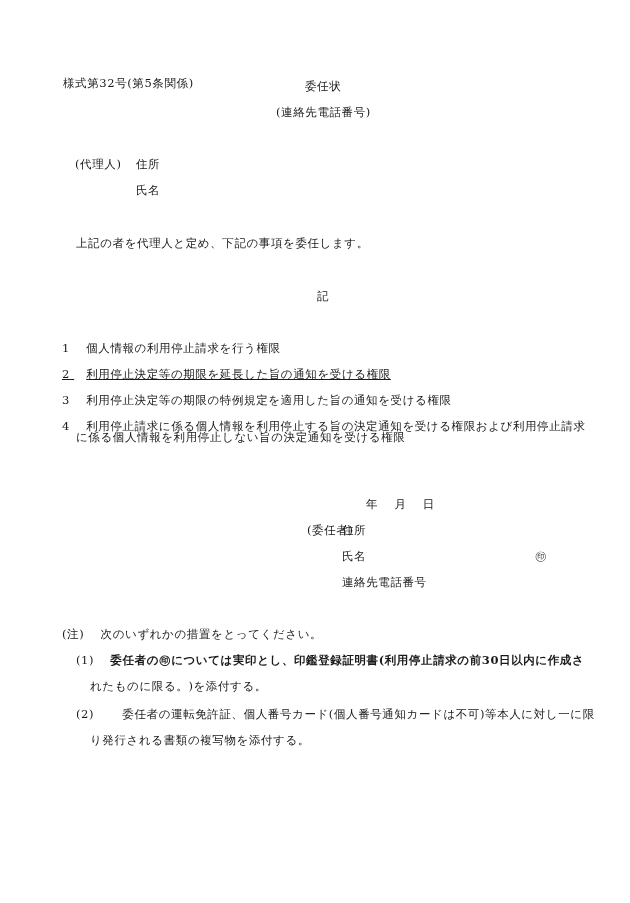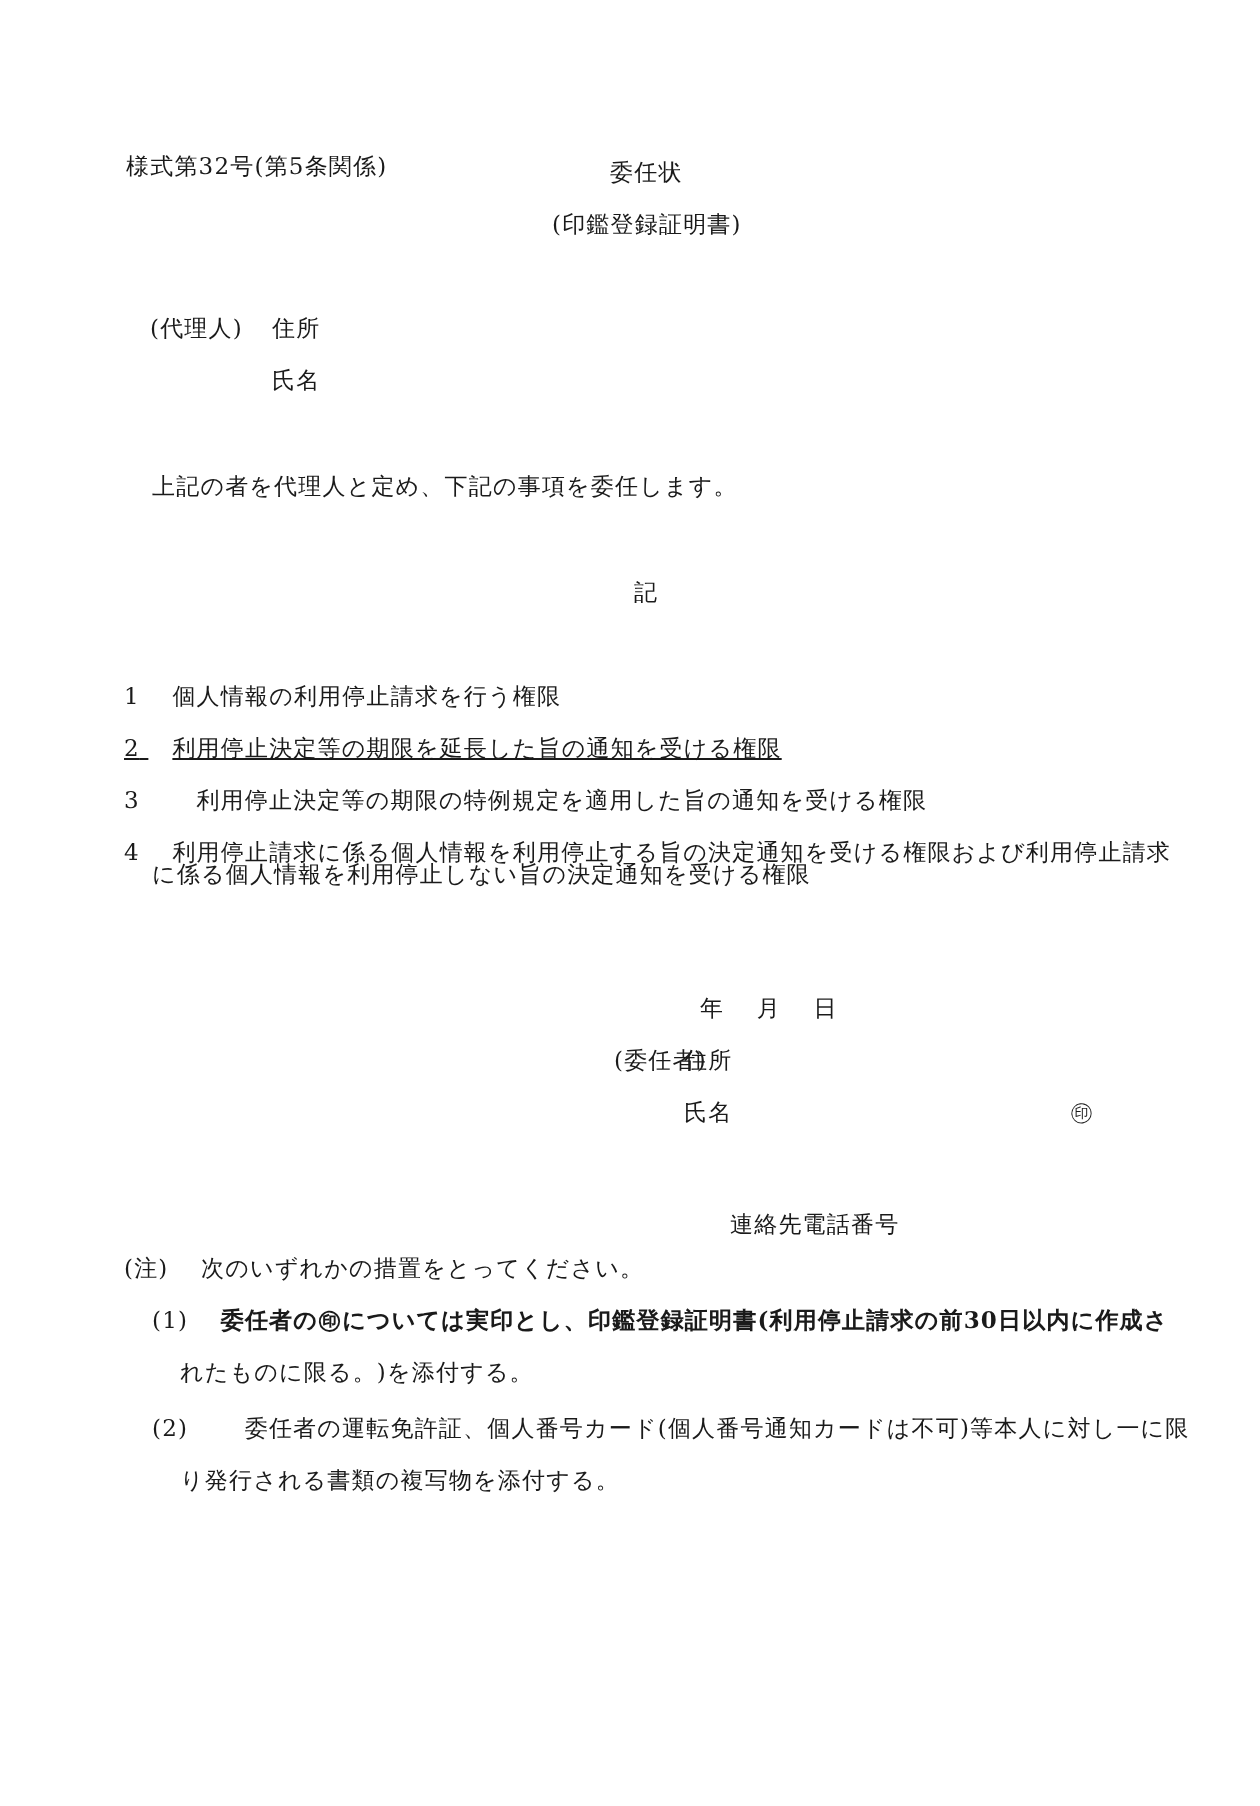--- a/index.html
+++ b/index.html
@@ -6,60 +6,60 @@
     body { width: 630px; height: 903px; position: relative; overflow: hidden;
       font-family: "DejaVu Serif", "Liberation Serif", serif; color: #1a1a1a; font-size: 11.5px; }
     .line { position: absolute; white-space: nowrap; line-height: 14px; letter-spacing: 0.6px; }
   </style>
 </head>
 <body>
 
 <div>
   <div class="line" style="left:63px;top:52px;margin-top:24px;">様式第32号(第5条関係)</div>
   <div class="line" style="left:305px;top:79px;">委任状</div>
-  <div class="line" style="left:276px;top:105px;">(印鑑登録証明書)</div>
+  <div class="line" style="left:276px;top:105px;">(連絡先電話番号)</div>
 
   <div class="line" style="left:75px;top:157px;">(代理人)</div>
   <div class="line" style="left:136px;top:157px;">住所</div>
   <div class="line" style="left:136px;top:183px;">氏名</div>
 
   <div class="line" style="left:76px;top:236px;">上記の者を代理人と定め、下記の事項を委任します。</div>
   <div class="line" style="left:317px;top:289px;">記</div>
 
   <div>
     <div class="line" style="left:62px;top:341px;">
       <span>1</span>
       <span style="margin-left:12px;">個人情報の利用停止請求を行う権限</span>
     </div>
     <div class="line" style="left:62px;top:367px;text-decoration:underline;">
       <span>2</span>
       <span style="margin-left:12px;">利用停止決定等の期限を延長した旨の通知を受ける権限</span>
     </div>
     <div class="line" style="left:62px;top:393px;">
       <span>3</span>
-      <span style="margin-left:24px;">利用停止決定等の期限の特例規定を適用した旨の通知を受ける権限</span>
+      <span style="margin-left:12px;">利用停止決定等の期限の特例規定を適用した旨の通知を受ける権限</span>
     </div>
     <div class="line" style="left:62px;top:419px;">
       <span>4</span>
       <span style="margin-left:12px;">利用停止請求に係る個人情報を利用停止する旨の決定通知を受ける権限および利用停止請求</span>
     </div>
     <div class="line" style="left:76px;top:430px;">に係る個人情報を利用停止しない旨の決定通知を受ける権限</div>
   </div>
 
-  <div class="line" style="left:350px;top:497px;">
+  <div class="line" style="left:366px;top:497px;">
     <span>年</span>
     <span style="margin-left:12px;">月</span>
     <span style="margin-left:12px;">日</span>
   </div>
 
   <div class="line" style="left:283px;top:523px;margin-left:24px;">(委任者)</div>
   <div class="line" style="left:342px;top:523px;">住所</div>
   <div class="line" style="left:342px;top:549px;">氏名</div>
   <div class="line" style="left:535px;top:549px;">㊞</div>
-  <div class="line" style="left:342px;top:605px;margin-left:23px;">連絡先電話番号</div>
+  <div class="line" style="left:342px;top:575px;">連絡先電話番号</div>
 
   <div>
     <div class="line" style="left:62px;top:627px;">
       <span>(注)</span>
       <span style="margin-left:12px;">次のいずれかの措置をとってください。</span>
     </div>
     <div class="line" style="left:76px;top:653px;">
       <span>(1)</span>
       <span style="margin-left:12px;font-weight:bold;">委任者の㊞については実印とし、印鑑登録証明書(利用停止請求の前30日以内に作成さ</span>
     </div>

